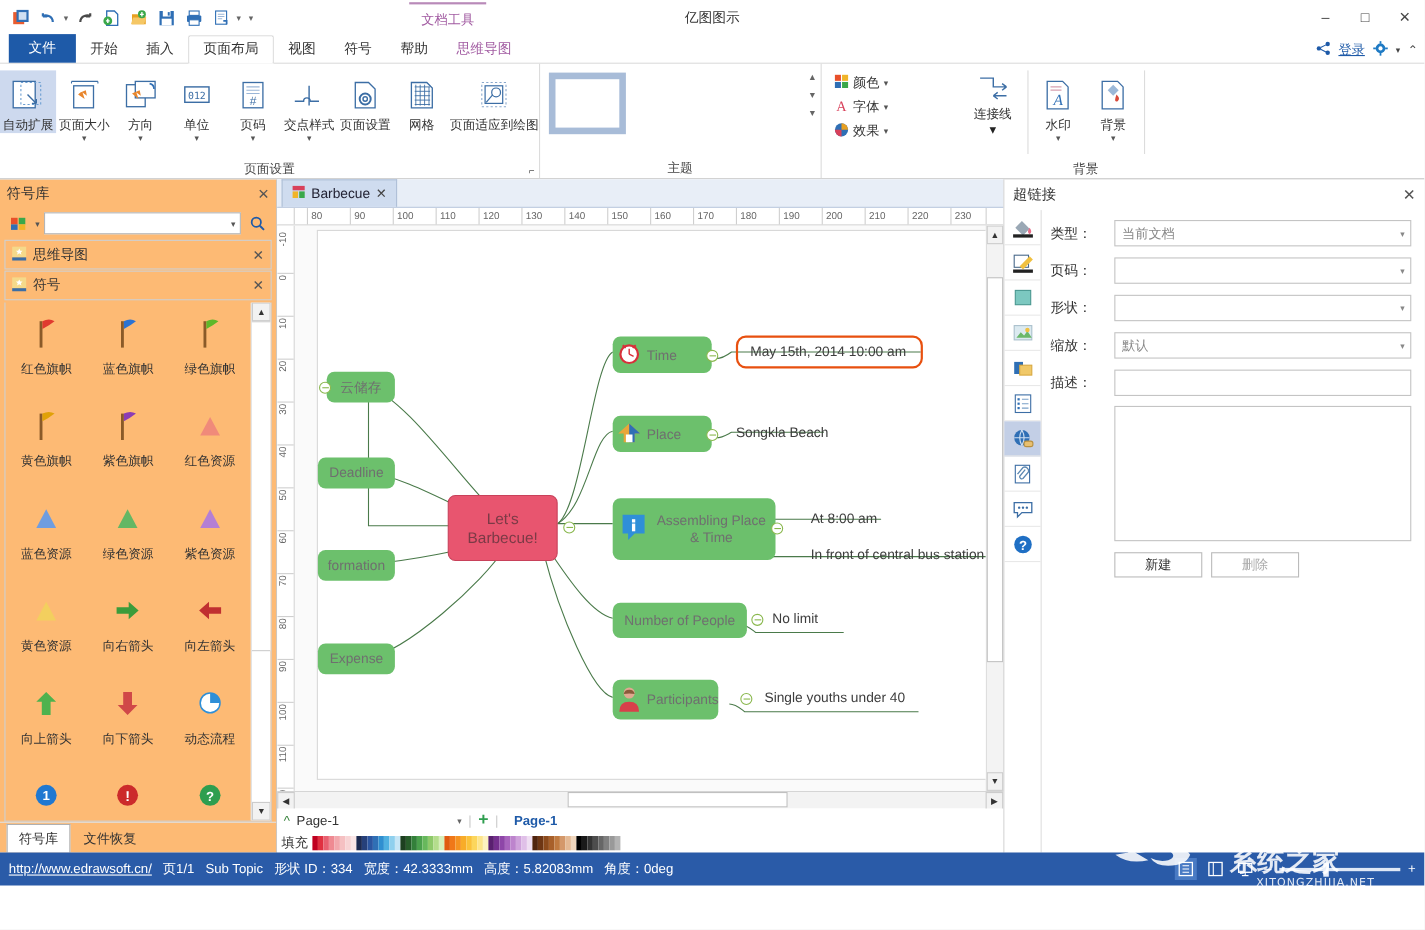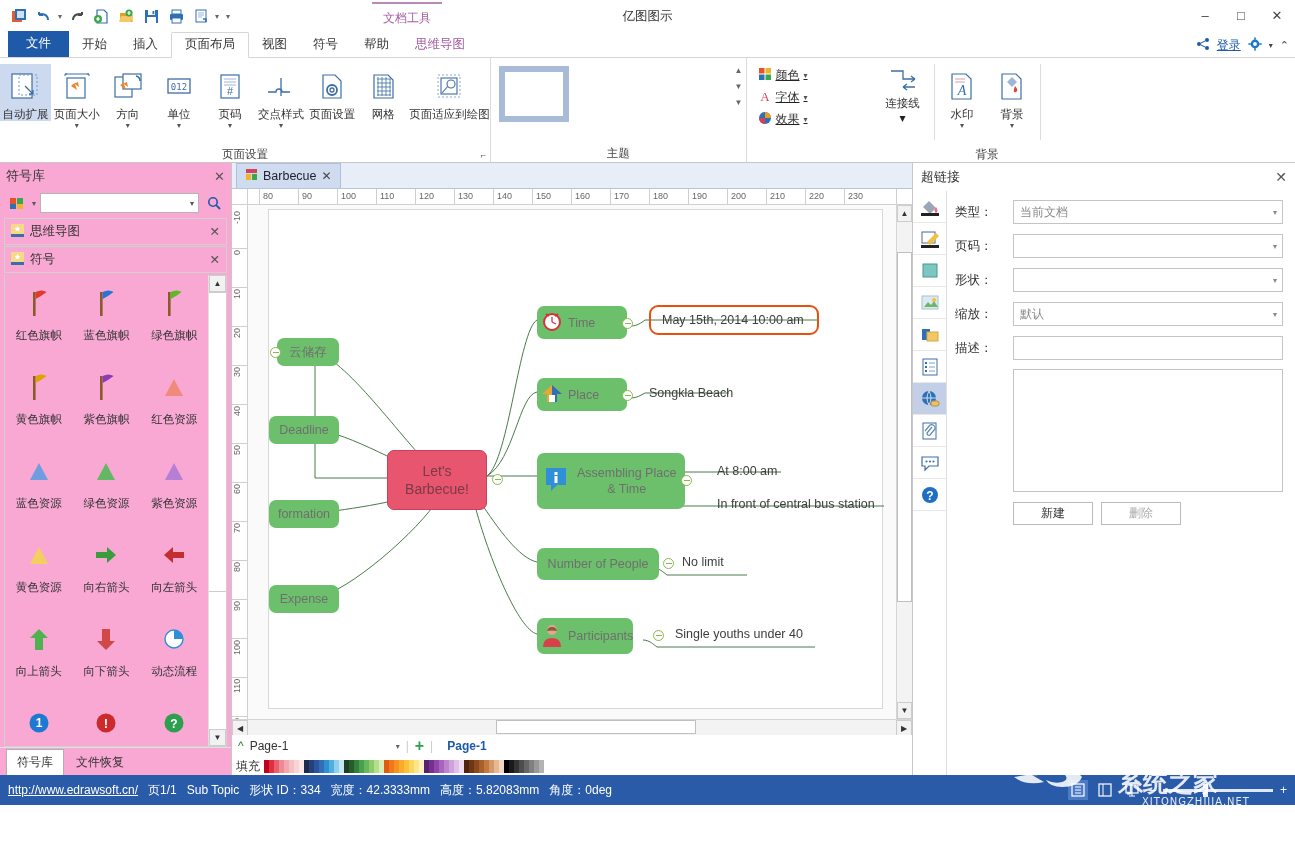--- a/index.html
+++ b/index.html
@@ -34,32 +34,32 @@
   .ribbon { height:105px; background:#fff; border-bottom:1px solid #c8c8c8; display:flex; position:relative; }
   .rgroup { position:relative; height:105px; display:flex; flex-direction:column; }
   .rgroup-items { flex:1; display:flex; align-items:flex-start; padding-top:6px; }
   .rgroup-label { height:18px; text-align:center; font-size:11.5px; color:#444; line-height:18px; }
   .rgroup-sep { width:1px; background:#dcdcdc; margin:6px 0 22px; }
   .bigbtn { width:58px; display:flex; flex-direction:column; align-items:center; cursor:pointer; padding-top:2px; }
   .bigbtn.sel { background:#cdd9ee; }
   .bigbtn .ico { height:42px; display:flex; align-items:center; justify-content:center; }
   .bigbtn .lbl { font-size:11.5px; color:#333; text-align:center; white-space:nowrap; line-height:13px; }
   .bigbtn .caret { font-size:8px; color:#555; line-height:10px; }
-  .smallrow { display:flex; align-items:center; gap:4px; height:22px; cursor:pointer; padding:0 3px;text-decoration:underline; }
+  .smallrow { display:flex; align-items:center; gap:4px; height:22px; cursor:pointer; padding:0 3px; }
   .smallrow .lbl { font-size:12px; color:#333; }
   .smallrow .caret { font-size:8px; color:#555; }
   .theme-area { flex:1; position:relative; border-left:1px solid #dcdcdc; border-right:1px solid #dcdcdc; }
   .theme-swatch { width:70px; height:56px; margin:8px 0 0 8px; background:#a8bcd8; padding:6px; }
   .theme-swatch .inner { width:100%; height:100%; background:#fff; }
   .theme-scroll { position:absolute; right:3px; top:8px; display:flex; flex-direction:column; gap:7px; color:#666; font-size:8px; align-items:center; }
   .dlg-launch { position:absolute; right:4px; bottom:3px; font-size:9px; color:#555; cursor:pointer; }
   
   .main { display:flex; height:612px; background:#f0f0f0; }
   
-  .leftpanel { width:232px; background:#f9a8d4; border-right:1px solid #c8c8c8; display:flex; flex-direction:column; }
+  .leftpanel { width:252px; background:#fdba74; border-right:1px solid #c8c8c8; display:flex; flex-direction:column; }
   .panel-head { height:26px; display:flex; align-items:center; padding:0 6px; font-size:13px; color:#333; }
   .panel-head .x { margin-left:auto; font-size:13px; color:#555; cursor:pointer; }
   .search-row { height:28px; display:flex; align-items:center; gap:4px; padding:0 6px; }
   .lib-icon { width:22px; height:20px; display:flex; align-items:center; justify-content:center; cursor:pointer;}
   .search-box { flex:1; height:20px; border:1px solid #b5b5b5; background:#fff; position:relative; }
   .search-box .dd { position:absolute; right:4px; top:5px; font-size:8px; color:#555; }
   .grp-hdr { height:27px; margin:1px 4px 0; border:1px solid #d0d0d0; display:flex; align-items:center; padding:0 6px; gap:6px; font-size:12.5px; color:#333; cursor:pointer; }
   .grp-hdr .x { margin-left:auto; color:#555; }
   .sym-wrap { flex:1; position:relative; margin:2px 4px 0; border:1px solid #d0d0d0; border-top:none; overflow:hidden; display:flex; }
   .sym-grid { flex:1; display:grid; grid-template-columns:repeat(3,1fr); padding-top:6px; align-content:start; }

